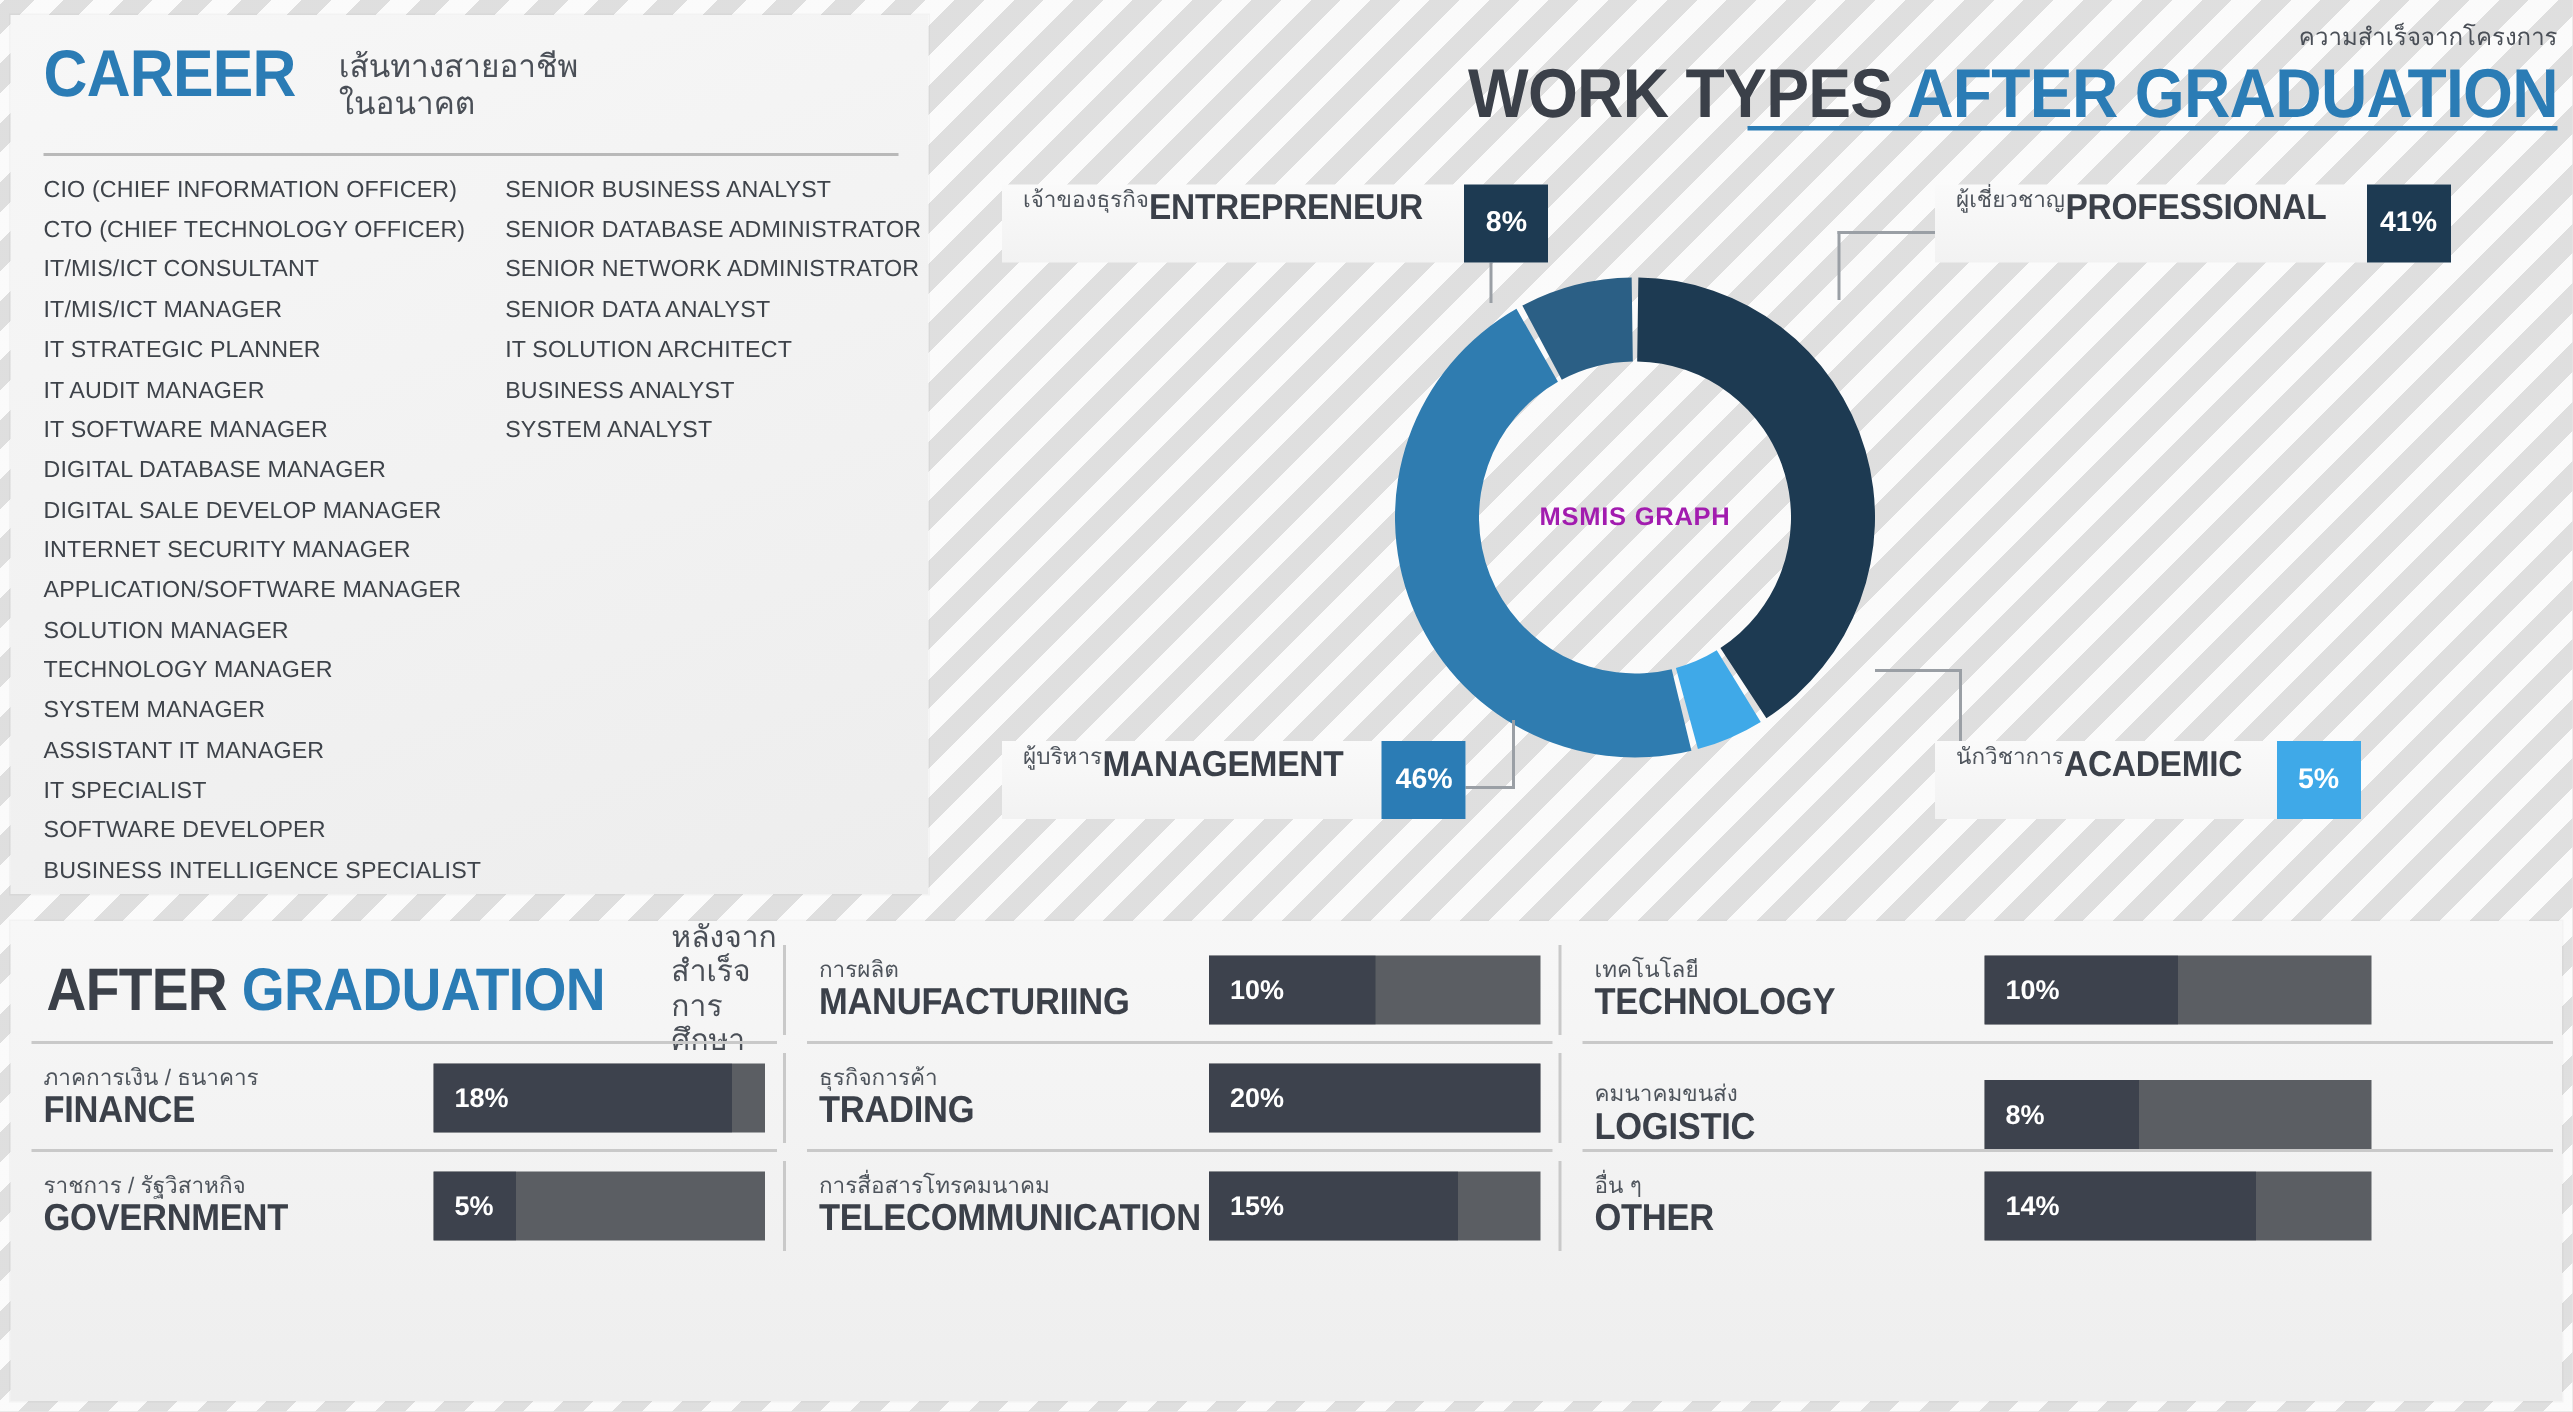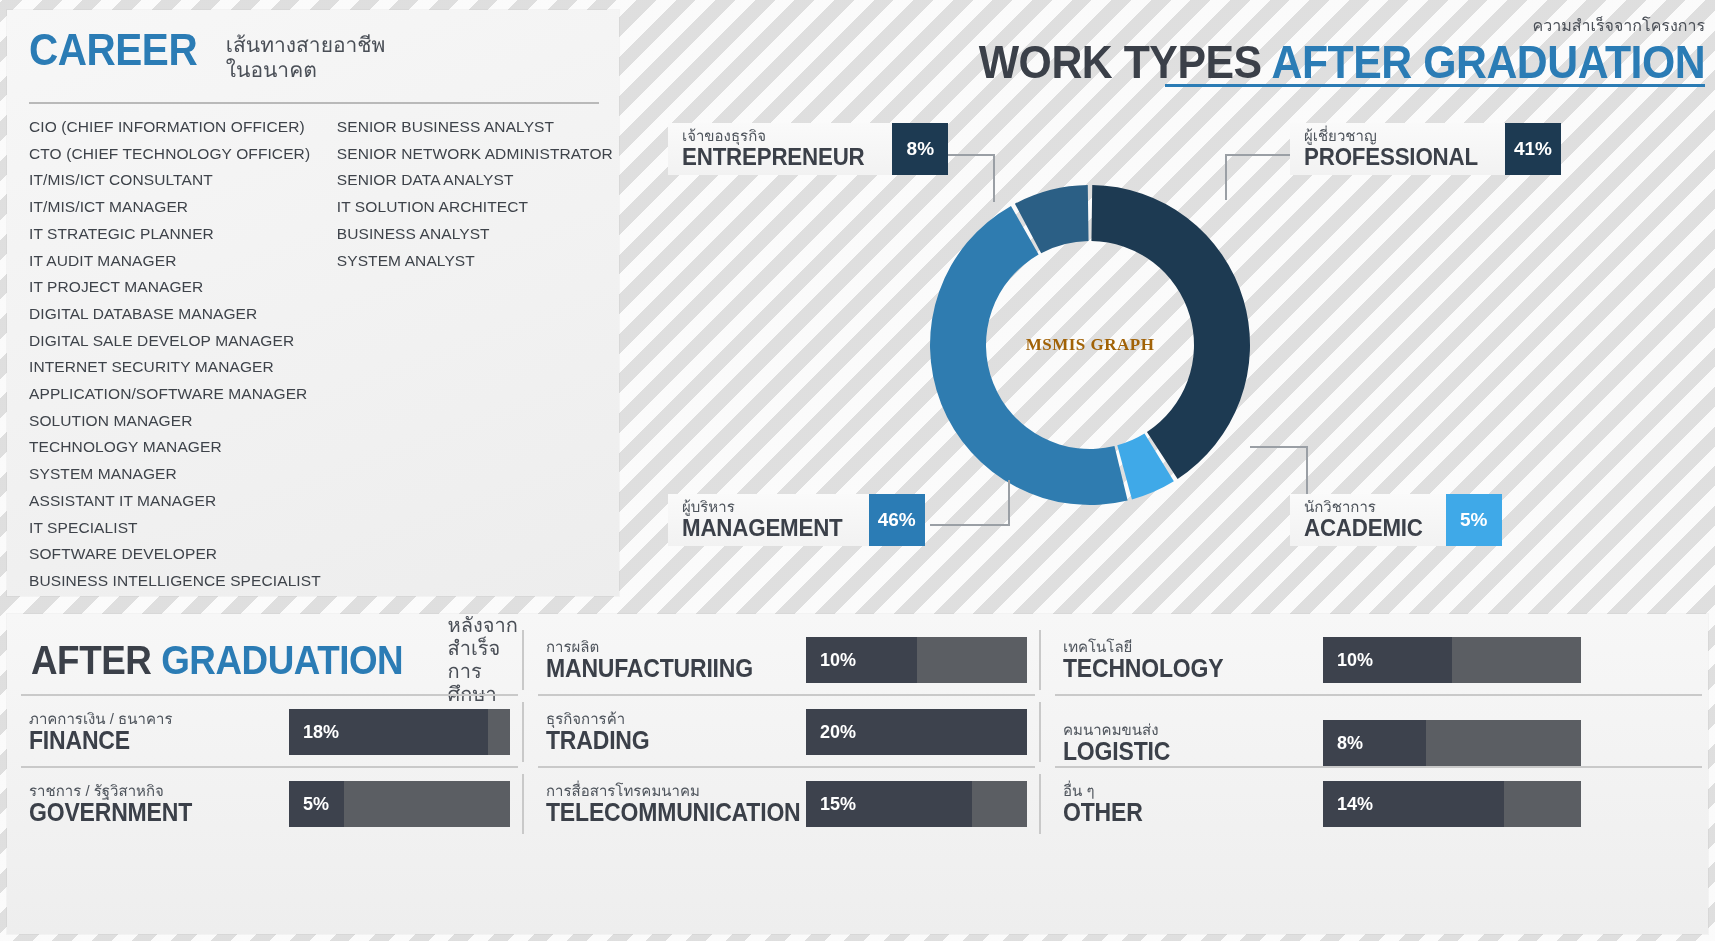--- a/index.html
+++ b/index.html
@@ -71,31 +71,31 @@
     font-weight:bold;font-size:46px;line-height:47px;letter-spacing:-0.5px;
     transform:scaleX(0.93);transform-origin:right center;white-space:nowrap;
   }
   #worktypes-rule{
     position:absolute;right:10px;top:84px;width:540px;height:3px;background:#2b7cb5;
   }
   
   #donut-wrap{position:absolute;left:905px;top:160px;width:370px;height:370px;}
   #donut-center{
     position:absolute;left:50%;top:50%;transform:translate(-50%,-50%);
-    font-family:Liberation Serif, serif;
-    font-weight:bold;font-size:17px;letter-spacing:0.5px;color:#a16207;
+    font-family:Liberation Sans, sans-serif;
+    font-weight:bold;font-size:17px;letter-spacing:0.5px;color:#a21caf;
     white-space:nowrap;
   }
   
   .callout{
     position:absolute;display:flex;align-items:stretch;
     background:linear-gradient(180deg,#fafafa,#f2f2f2);
     height:52px;
   }
-  .callout .txt{padding:3px 14px 4px 14px;display:flex;flex-direction:column;justify-content:center;}
+  .callout .txt{padding:3px 14px 4px 14px;display:flex;flex-direction:row;justify-content:center;}
   .callout .th{font-size:15px;line-height:16px;color:#4e545c;}
   .callout .en{
     font-family:"Liberation Sans Narrow","Liberation Sans",sans-serif;
     font-weight:bold;font-size:24px;line-height:25px;color:#3b4049;letter-spacing:-0.2px;
     transform:scaleX(0.93);transform-origin:left center;white-space:nowrap;
   }
   .pct{
     min-width:56px;display:flex;align-items:center;justify-content:center;
     color:#fff;font-weight:bold;font-size:19px;
   }
@@ -166,35 +166,36 @@
   </div>
   <div id="career-rule"></div>
   <div id="career-cols">
     <div class="career-col" id="career-col-1">
         <div class="career-item">CIO (CHIEF INFORMATION OFFICER)</div>
         <div class="career-item">CTO (CHIEF TECHNOLOGY OFFICER)</div>
         <div class="career-item">IT/MIS/ICT CONSULTANT</div>
         <div class="career-item">IT/MIS/ICT MANAGER</div>
         <div class="career-item">IT STRATEGIC PLANNER</div>
         <div class="career-item">IT AUDIT MANAGER</div>
-        <div class="career-item">IT PROJECT MANAGER</div>
+        <div class="career-item">IT SOFTWARE MANAGER</div>
         <div class="career-item">DIGITAL DATABASE MANAGER</div>
         <div class="career-item">DIGITAL SALE DEVELOP MANAGER</div>
         <div class="career-item">INTERNET SECURITY MANAGER</div>
         <div class="career-item">APPLICATION/SOFTWARE MANAGER</div>
         <div class="career-item">SOLUTION MANAGER</div>
         <div class="career-item">TECHNOLOGY MANAGER</div>
         <div class="career-item">SYSTEM MANAGER</div>
         <div class="career-item">ASSISTANT IT MANAGER</div>
         <div class="career-item">IT SPECIALIST</div>
         <div class="career-item">SOFTWARE DEVELOPER</div>
         <div class="career-item">BUSINESS INTELLIGENCE SPECIALIST</div>
       </div>
     <div class="career-col" id="career-col-2">
         <div class="career-item">SENIOR BUSINESS ANALYST</div>
+        <div class="career-item">SENIOR DATABASE ADMINISTRATOR</div>
         <div class="career-item">SENIOR NETWORK ADMINISTRATOR</div>
         <div class="career-item">SENIOR DATA ANALYST</div>
         <div class="career-item">IT SOLUTION ARCHITECT</div>
         <div class="career-item">BUSINESS ANALYST</div>
         <div class="career-item">SYSTEM ANALYST</div>
       </div>
   </div>
 </div>
 
 <div id="worktypes-head">

